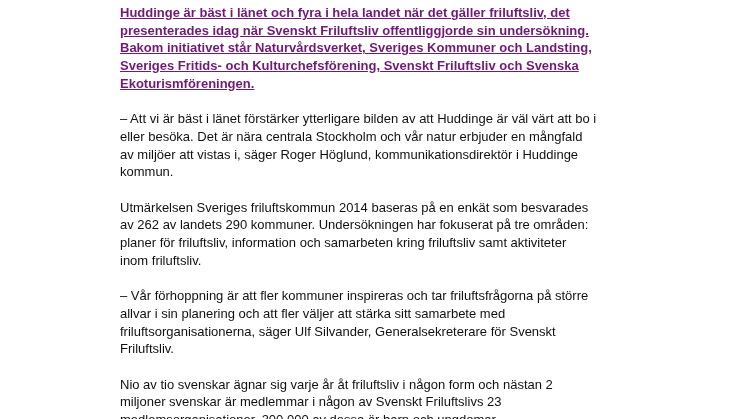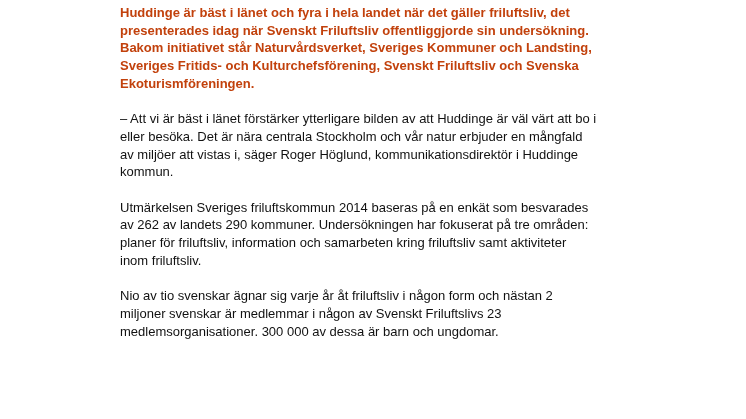--- a/index.html
+++ b/index.html
@@ -22,36 +22,41 @@
     font-size: 13px;
     line-height: 17.7px;
     color: #111111;
   }
   .doc p {
     margin: 0 0 17.7px 0;
     white-space: pre-line;
   }
   .doc p.lead {
     font-weight: bold;
-    color: #c2410c;
+    color: #701a75;
+    text-decoration: underline;
   }
 </style>
 </head>
 <body>
 
 <div class="doc">
   <p class="lead">Huddinge är bäst i länet och fyra i hela landet när det gäller friluftsliv, det
 presenterades idag när Svenskt Friluftsliv offentliggjorde sin undersökning.
 Bakom initiativet står Naturvårdsverket, Sveriges Kommuner och Landsting,
 Sveriges Fritids- och Kulturchefsförening, Svenskt Friluftsliv och Svenska
 Ekoturismföreningen.</p>
   <p>– Att vi är bäst i länet förstärker ytterligare bilden av att Huddinge är väl värt att bo i
 eller besöka. Det är nära centrala Stockholm och vår natur erbjuder en mångfald
 av miljöer att vistas i, säger Roger Höglund, kommunikationsdirektör i Huddinge
 kommun.</p>
   <p>Utmärkelsen Sveriges friluftskommun 2014 baseras på en enkät som besvarades
 av 262 av landets 290 kommuner. Undersökningen har fokuserat på tre områden:
 planer för friluftsliv, information och samarbeten kring friluftsliv samt aktiviteter
 inom friluftsliv.</p>
+  <p>– Vår förhoppning är att fler kommuner inspireras och tar friluftsfrågorna på större
+allvar i sin planering och att fler väljer att stärka sitt samarbete med
+friluftsorganisationerna, säger Ulf Silvander, Generalsekreterare för Svenskt
+Friluftsliv.</p>
   <p>Nio av tio svenskar ägnar sig varje år åt friluftsliv i någon form och nästan 2
 miljoner svenskar är medlemmar i någon av Svenskt Friluftslivs 23
 medlemsorganisationer. 300 000 av dessa är barn och ungdomar.</p>
 </div>
 
 </body></html>

